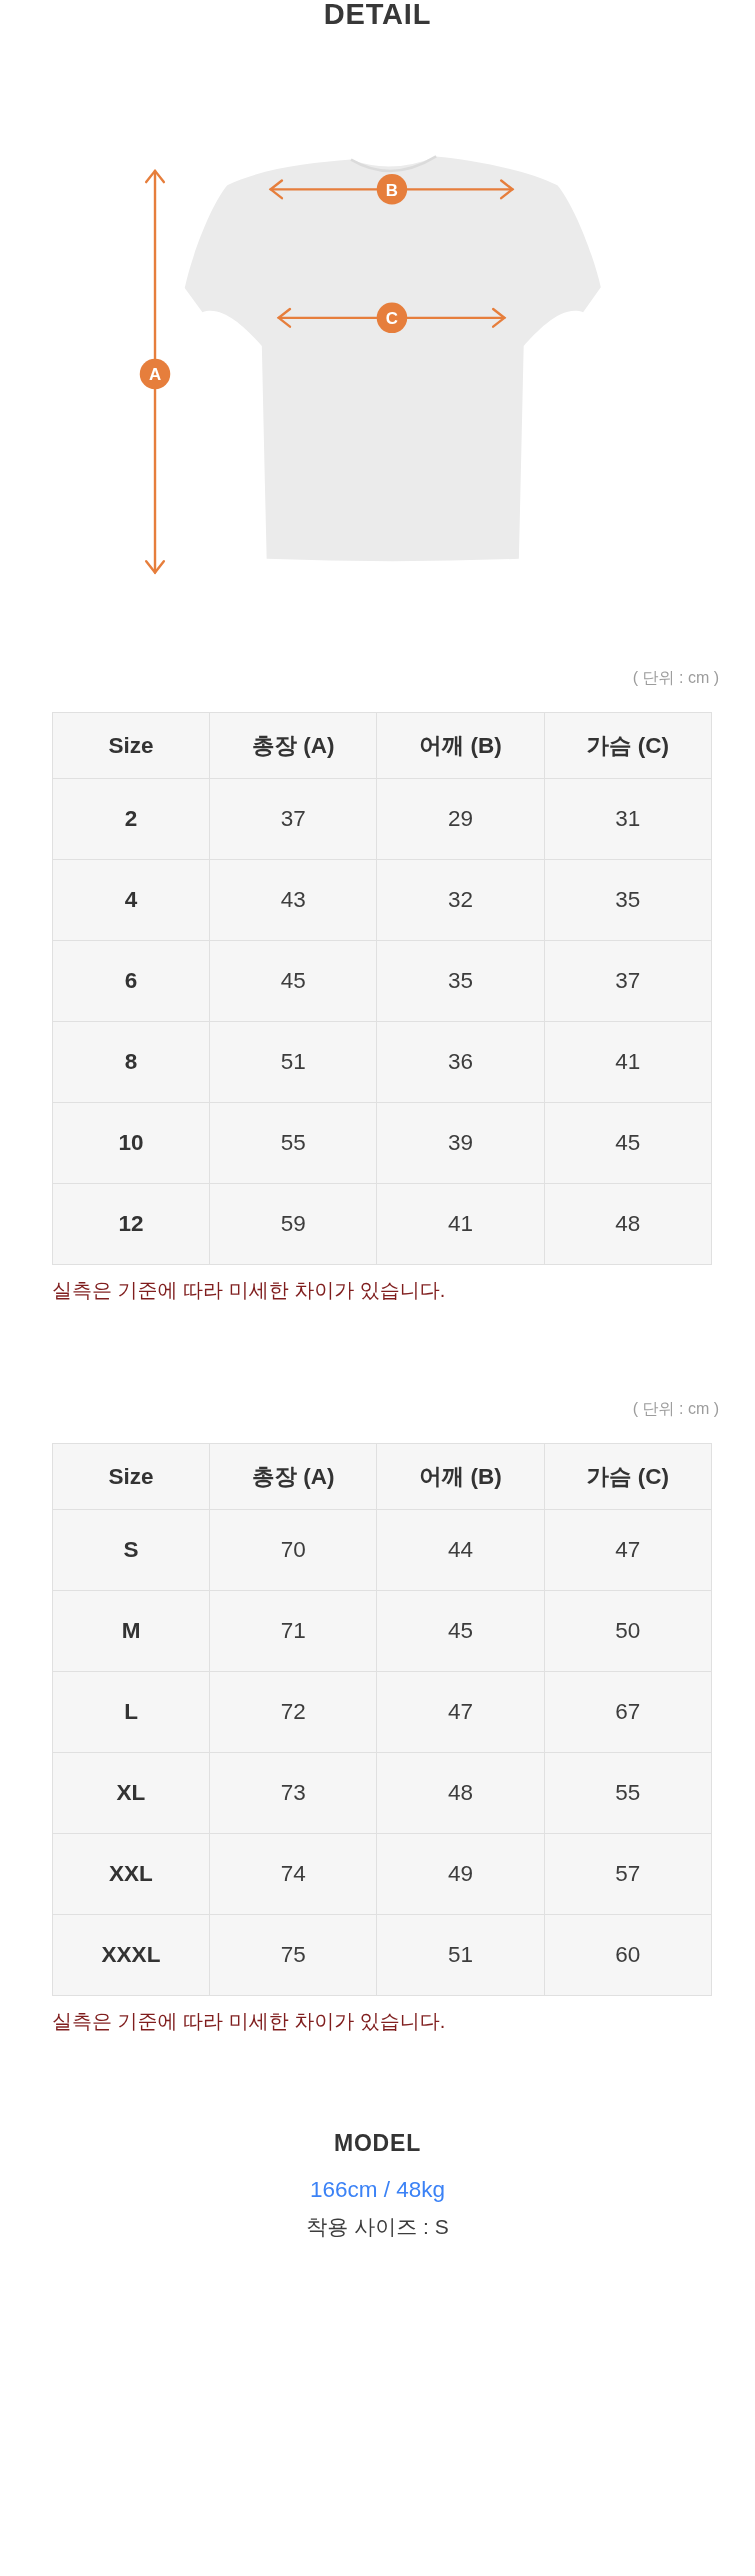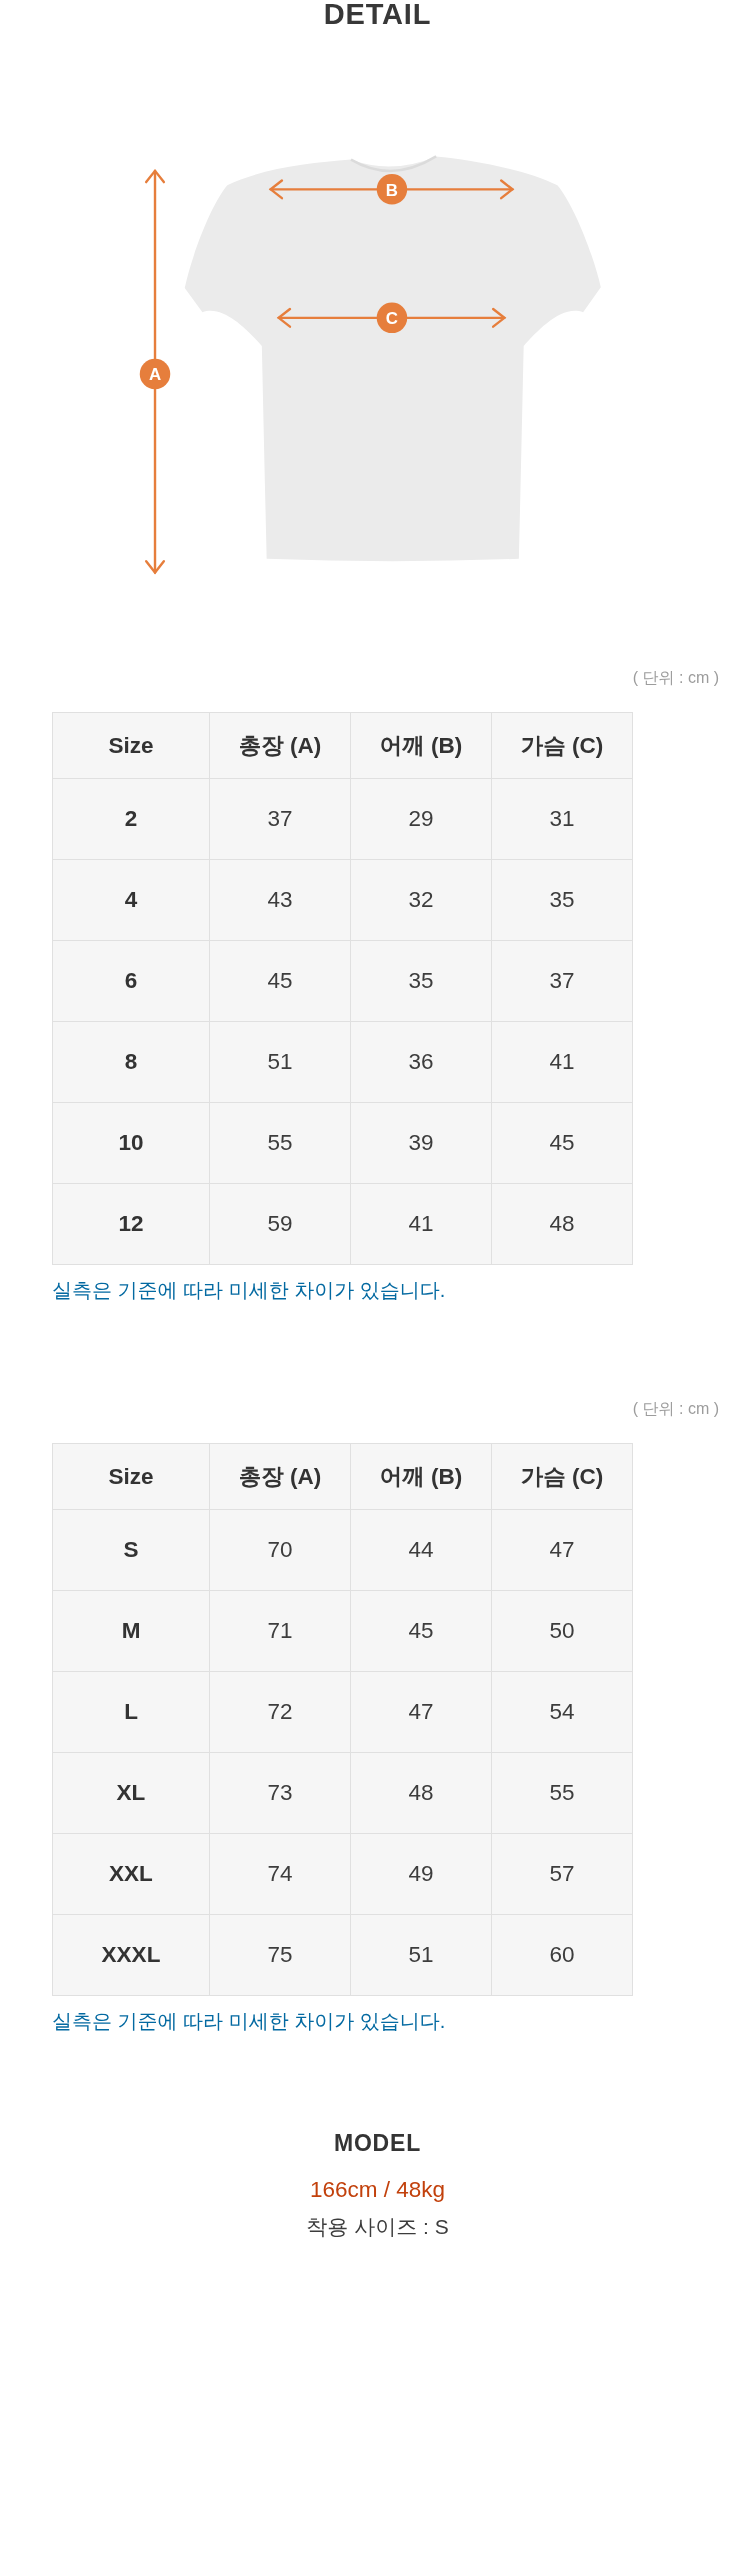--- a/index.html
+++ b/index.html
@@ -18,45 +18,45 @@
   .table-section{margin:0;}
   .unit-label{
     margin:80px 36px 0 0;
     text-align:right;
     font-size:16px;line-height:21px;
     color:#9c9c9c;
   }
   .unit-label.second{margin-top:96px;}
   table.size-table{
     margin:24px auto 0 52px;
-    width:581px;table-layout:fixed;
+    width:660px;table-layout:fixed;
     border-collapse:collapse;
   }
   table.size-table th,table.size-table td{
     border:1.6px solid #e0e0e0;
     background:#f6f6f6;
     text-align:center;vertical-align:middle;
     font-size:22.5px;color:#3d3d3d;font-weight:400;
   }
   table.size-table th{height:63px;font-weight:700;color:#333333;}
   table.size-table td{height:78px;}
   table.size-table th:first-child,
   table.size-table td:first-child{width:154px;}
   table.size-table td.size-col{font-weight:700;color:#333333;}
   .measure-note{
     margin:13px 0 0 52px;
     font-size:20px;line-height:24px;
-    color:#0369a1;
+    color:#7f1d1d;
   }
   .model-section{margin-top:96px;text-align:center;}
   .model-heading{
     margin:0;font-size:23px;line-height:29px;
     font-weight:700;color:#343434;letter-spacing:0.8px;
   }
-  .model-spec{margin:21px 0 0;font-size:22.5px;line-height:22.5px;color:#c2410c;}
+  .model-spec{margin:21px 0 0;font-size:22.5px;line-height:22.5px;color:#3b82f6;}
   .model-size{margin:14.5px 0 0;font-size:21px;line-height:21px;color:#3c3c3c;}
   .page-bottom-spacer{height:112px;}
 </style>
 </head>
 <body>
 
 <h1 class="detail-title">DETAIL</h1>
 
 <div class="diagram-wrap">
   <svg width="755" height="458" viewBox="0 400 940 570" xmlns="http://www.w3.org/2000/svg">
@@ -185,21 +185,21 @@
         <tr>
           <td class="size-col">M</td>
           <td>71</td>
           <td>45</td>
           <td>50</td>
         </tr>
         <tr>
           <td class="size-col">L</td>
           <td>72</td>
           <td>47</td>
-          <td>54</td>
+          <td>67</td>
         </tr>
         <tr>
           <td class="size-col">XL</td>
           <td>73</td>
           <td>48</td>
           <td>55</td>
         </tr>
         <tr>
           <td class="size-col">XXL</td>
           <td>74</td>

